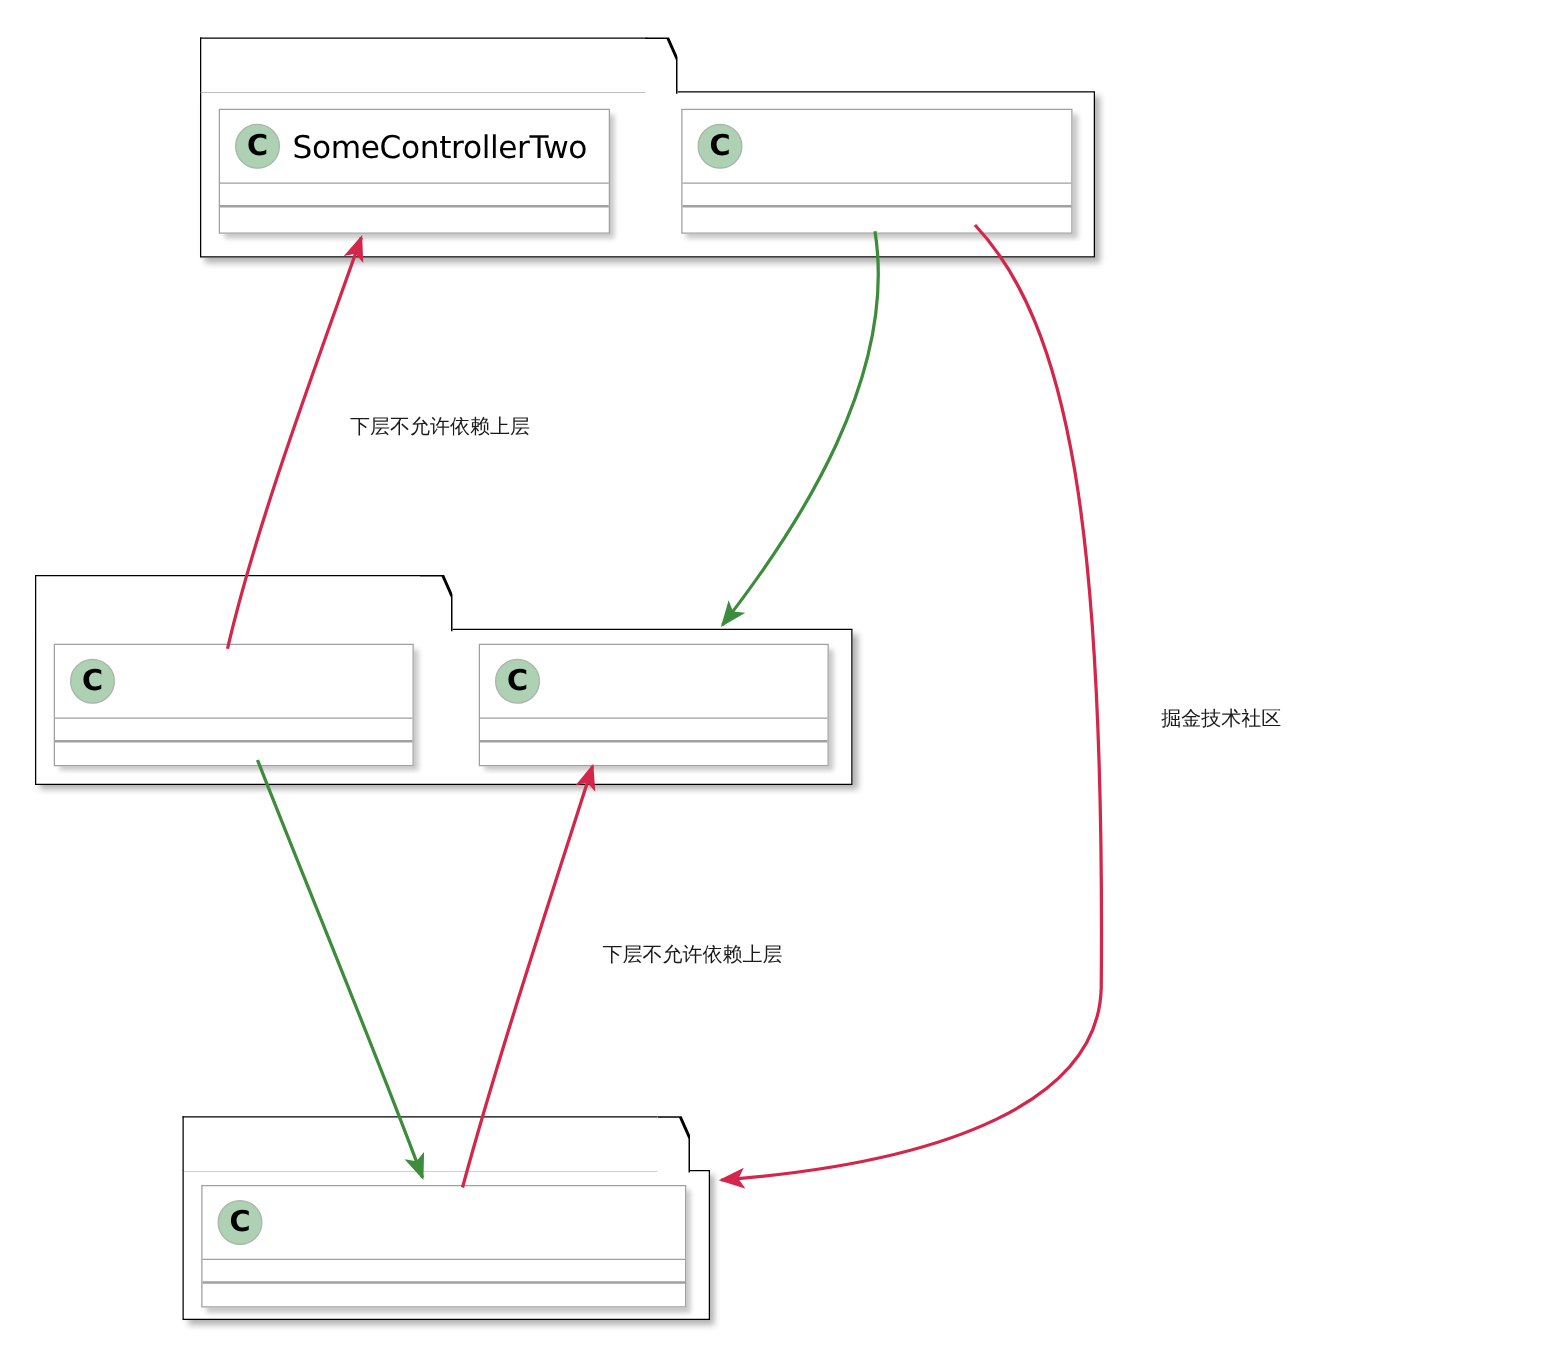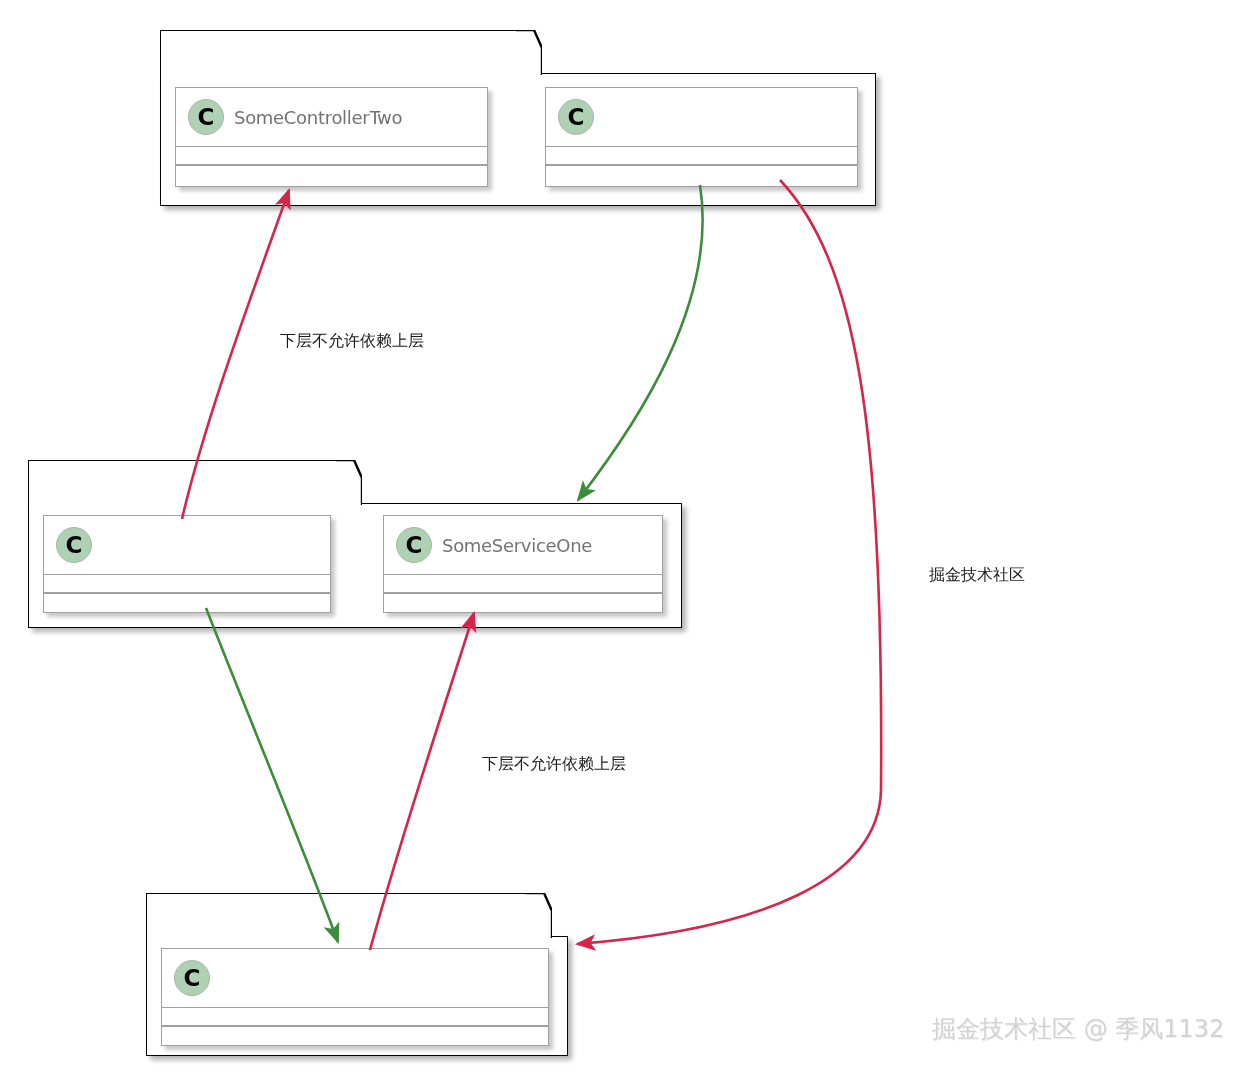--- a/index.html
+++ b/index.html
@@ -96,22 +96,22 @@
     align-items: center;
     justify-content: center;
     font-weight: bold;
     font-size: 23px;
     color: #000000;
     flex: none;
     box-sizing: border-box;
   }
   .class-name {
     margin-left: 10px;
-    font-size: 18px;
-    color: #737373;
+    font-size: 25px;
+    color: #000000;
     white-space: nowrap;
     letter-spacing: -0.3px;
   }
   .class-sep {
     height: 1.4px;
     background: #a0a0a0;
   }
   .class-compartment {
     height: 17px;
   }
@@ -194,21 +194,20 @@
       </div>
       <div class="class-sep"></div>
       <div class="class-compartment"></div>
       <div class="class-sep"></div>
       <div class="class-compartment"></div>
     </div>
 
     <div class="classbox" style="left:355px; top:55px; width:280px; height:98px;">
       <div class="class-header">
         <div class="class-icon">C</div>
-        <div class="class-name">SomeServiceOne</div>
       </div>
       <div class="class-sep"></div>
       <div class="class-compartment"></div>
       <div class="class-sep"></div>
       <div class="class-compartment"></div>
     </div>
   </div>
 
   <div class="package" style="left:146px; top:893px; width:422px; height:163px;">
     <div class="pkg-tab" style="width:382px;"></div>
@@ -250,15 +249,14 @@
 
     <path d="M 370,950 C 400,840 440,720 474,613" fill="none" stroke="#D4254B" stroke-width="2.6" marker-end="url(#arrow-red)"></path>
   </svg>
 
   <div class="annotation" style="left:280px; top:331px;">下层不允许依赖上层</div>
 
   <div class="annotation" style="left:929px; top:565px;">掘金技术社区</div>
 
   <div class="annotation" style="left:482px; top:754px;">下层不允许依赖上层</div>
 
-  <div class="watermark" style="left:932px; top:1013px;">掘金技术社区 @ 季风1132</div>
 
 </div>
 
 </body></html>

